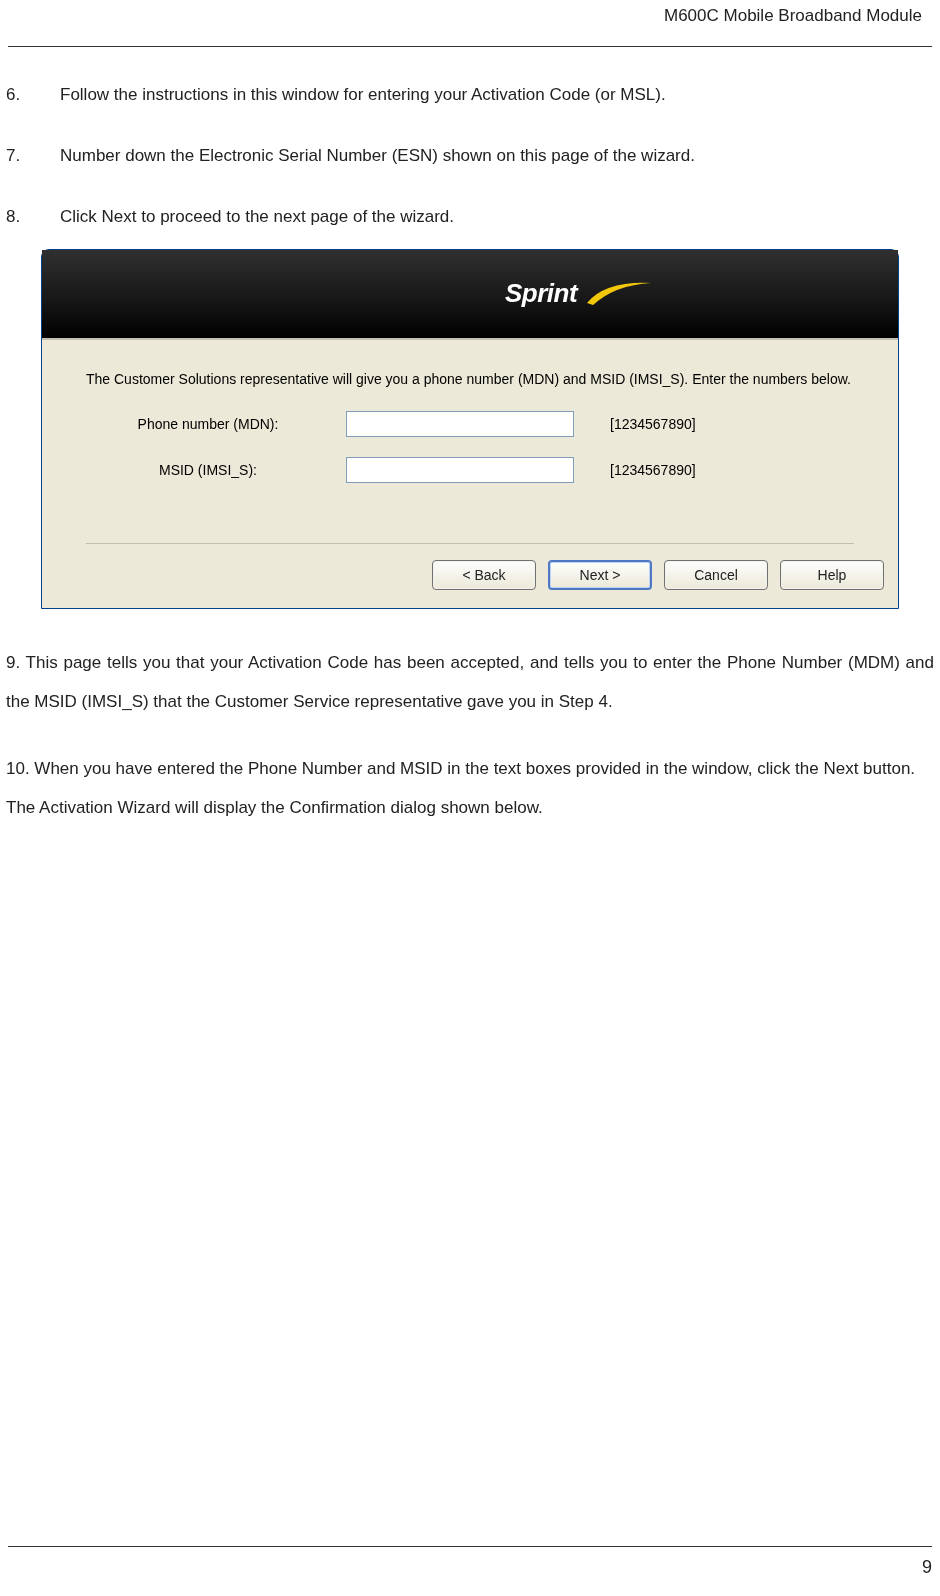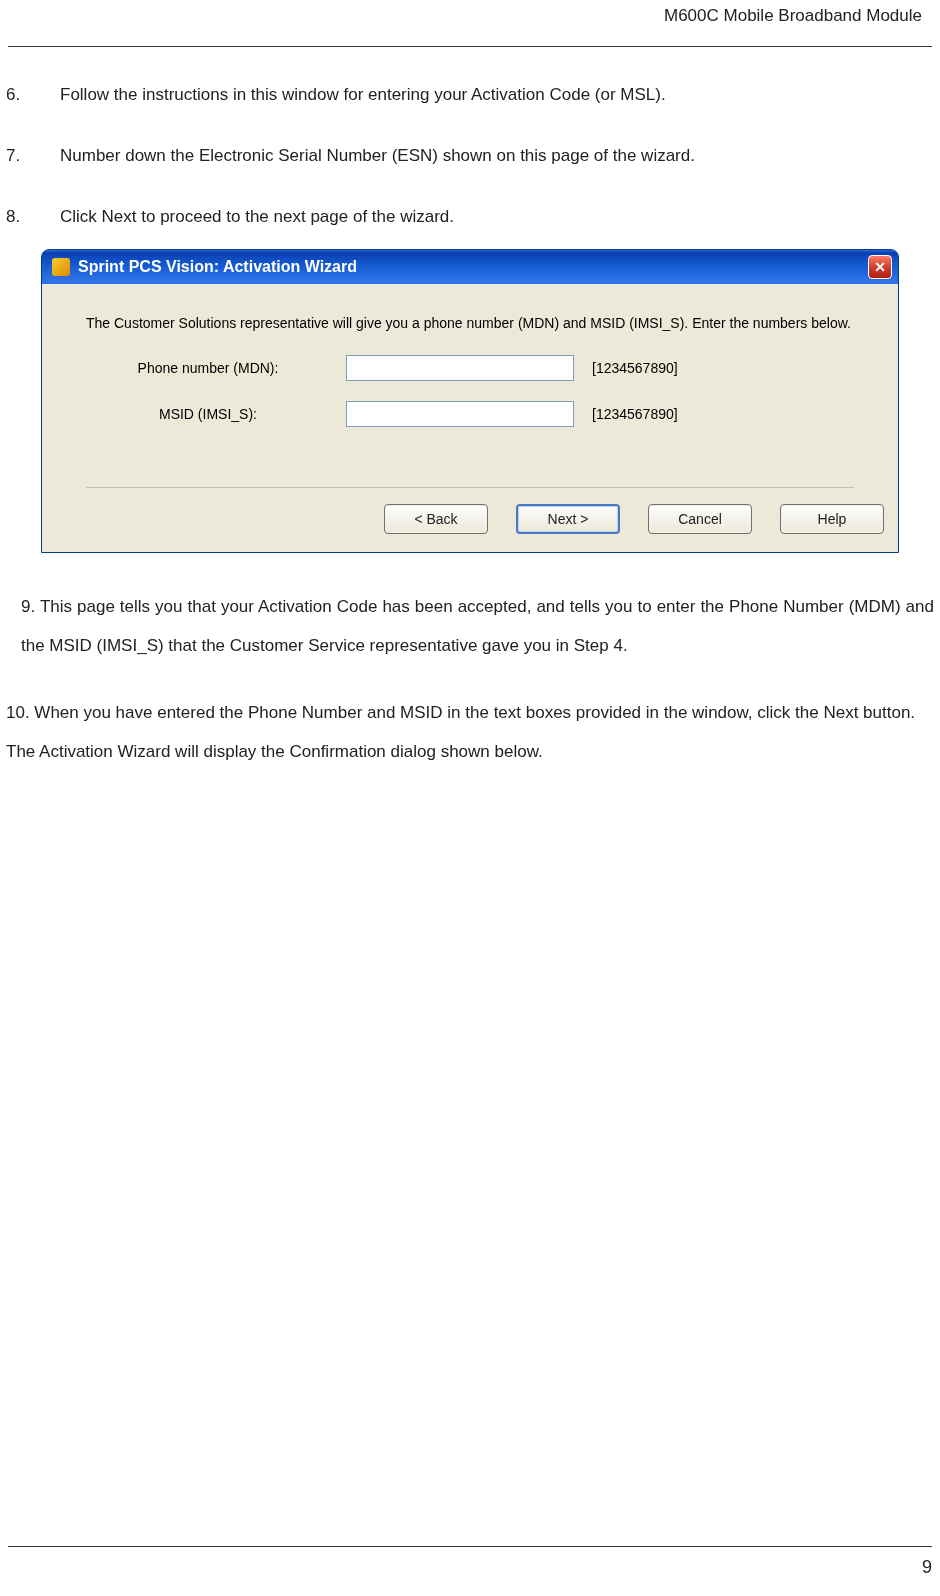--- a/index.html
+++ b/index.html
@@ -31,21 +31,21 @@
     display: flex;
     margin-bottom: 34px;
     line-height: 1.6;
   }
   .num-col { width: 54px; flex: none; }
   .txt-col { flex: 1; }
   .para {
     line-height: 2.3;
     margin-bottom: 28px;
   }
-  .just { text-align: justify; text-align-last: left; margin-left: 15px; }
+  .just { text-align: justify; text-align-last: left; }
   
   .dialog {
     width: 858px;
     margin: 0 auto 34px auto;
     border: 1px solid #003f8a;
     border-radius: 8px 8px 0 0;
     background: #ece9d8;
     font-family: Tahoma, Verdana, sans-serif;
     font-size: 14px;
   }
@@ -113,30 +113,30 @@
     align-items: center;
     margin-bottom: 20px;
   }
   .field-label { width: 260px; text-align: center; padding-right: 16px; }
   .field-input {
     border: 1px solid #7f9db9;
     background: #fff;
     height: 26px;
     width: 228px;
   }
-  .field-hint { width: 150px; padding-left: 18px; }
+  .field-hint { width: 150px; padding-left: 36px; }
   .dlg-sep {
     border-top: 1px solid #c3bfae;
     margin-top: 60px;
   }
   .dlg-buttons {
     padding: 16px 14px 18px 8px;
     display: flex;
     justify-content: flex-end;
-    gap: 28px;
+    gap: 12px;
   }
   .xp-btn {
     height: 30px;
     width: 104px;
     background: linear-gradient(to bottom, #fdfdfd, #ece9d8);
     border: 1px solid #707070;
     border-radius: 4px;
     display: flex; align-items: center; justify-content: center;
     font-size: 14px;
     box-shadow: inset 0 0 0 1px #f4f4ee;
@@ -175,26 +175,27 @@
       <div class="num-col">7.</div>
       <div class="txt-col">Number down the Electronic Serial Number (ESN) shown on this page of the wizard.</div>
     </div>
 
     <div class="list-row" style="margin-bottom:18px;">
       <div class="num-col">8.</div>
       <div class="txt-col">Click Next to proceed to the next page of the wizard.</div>
     </div>
 
     <div class="dialog">
-      <div class="titlebar">
-        <div class="tb-icon"></div>
-        <span>Sprint PCS Vision: Activation Wizard</span>
-        <div class="close-btn">
-          <span>✕</span>
-        </div>
+      <div class="banner">
+        <span class="brand">Sprint</span>
+        <span class="swoosh">
+          <svg viewBox="0 0 70 30">
+              <path d="M2 24 Q 20 2 66 4 Q 30 6 8 26 Z" fill="#f3c70a"></path>
+            </svg>
+        </span>
       </div>
       <div class="dlg-body">
         <div class="dlg-text">The Customer Solutions representative will give you a phone number (MDN) and MSID (IMSI_S). Enter the numbers below.</div>
 
         <div class="field-row">
           <div class="field-label">Phone number (MDN):</div>
           <div class="field-input"></div>
           <div class="field-hint">[1234567890]</div>
         </div>
 

